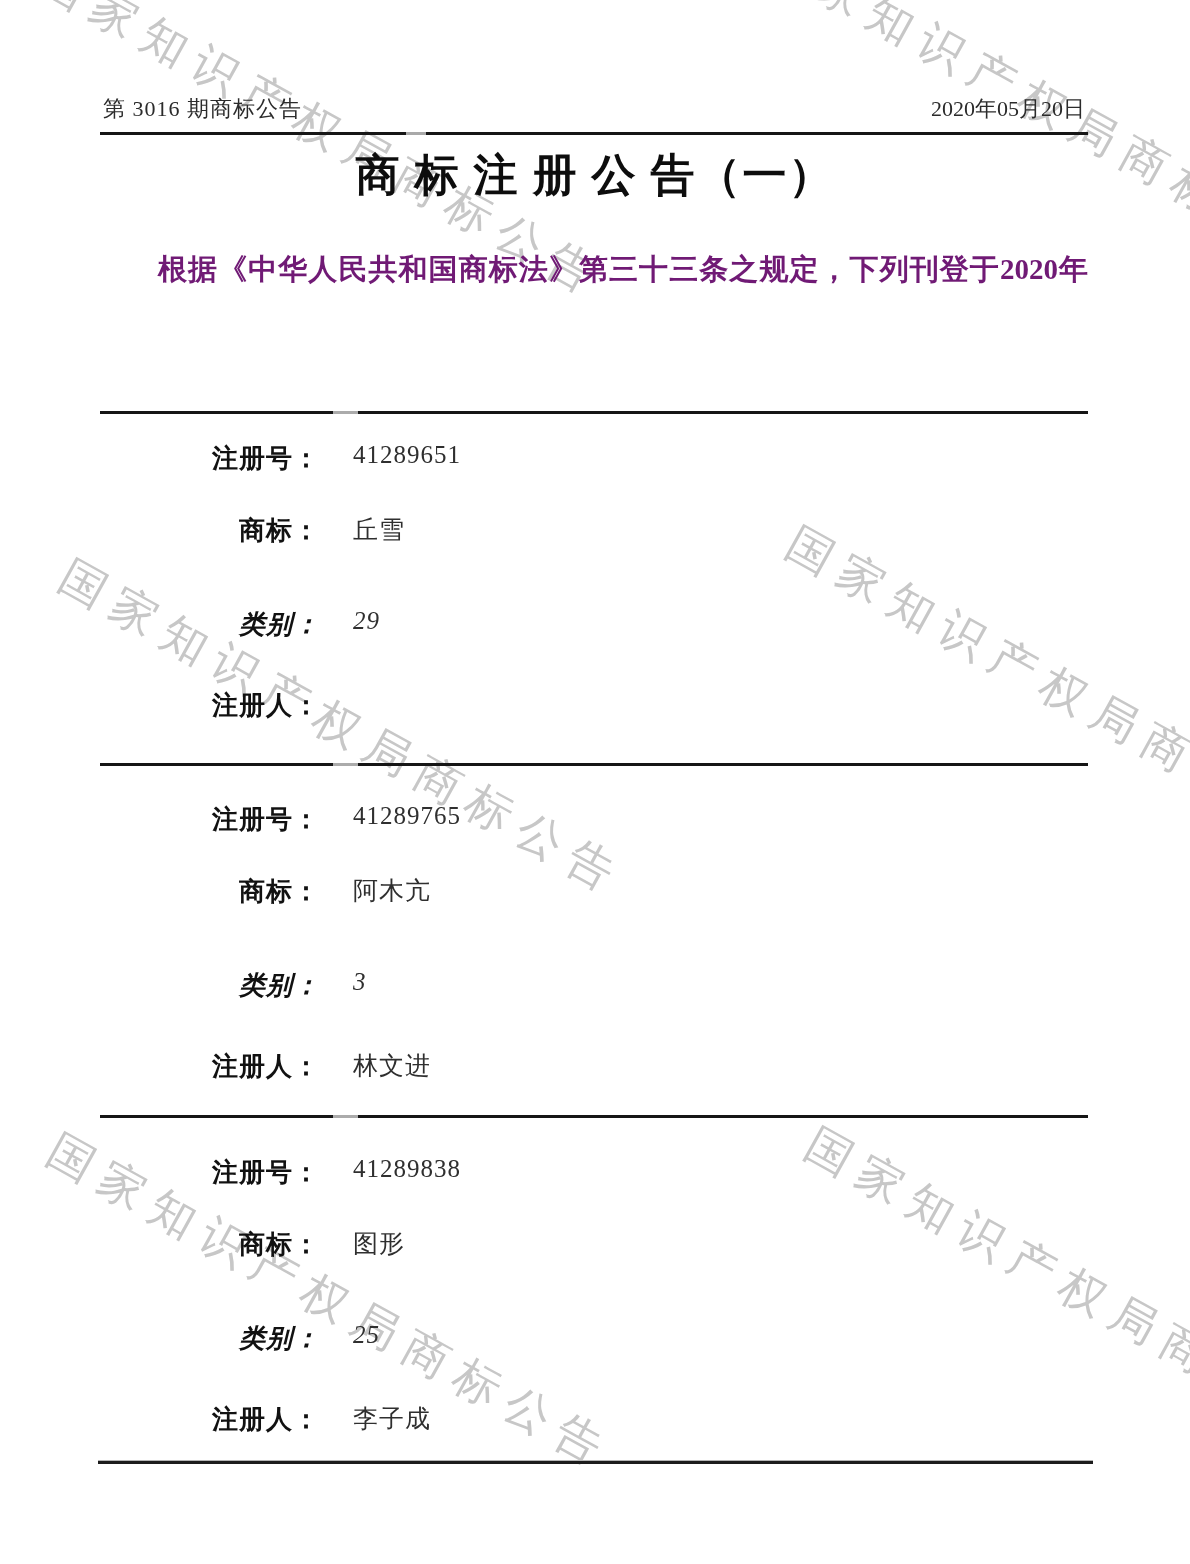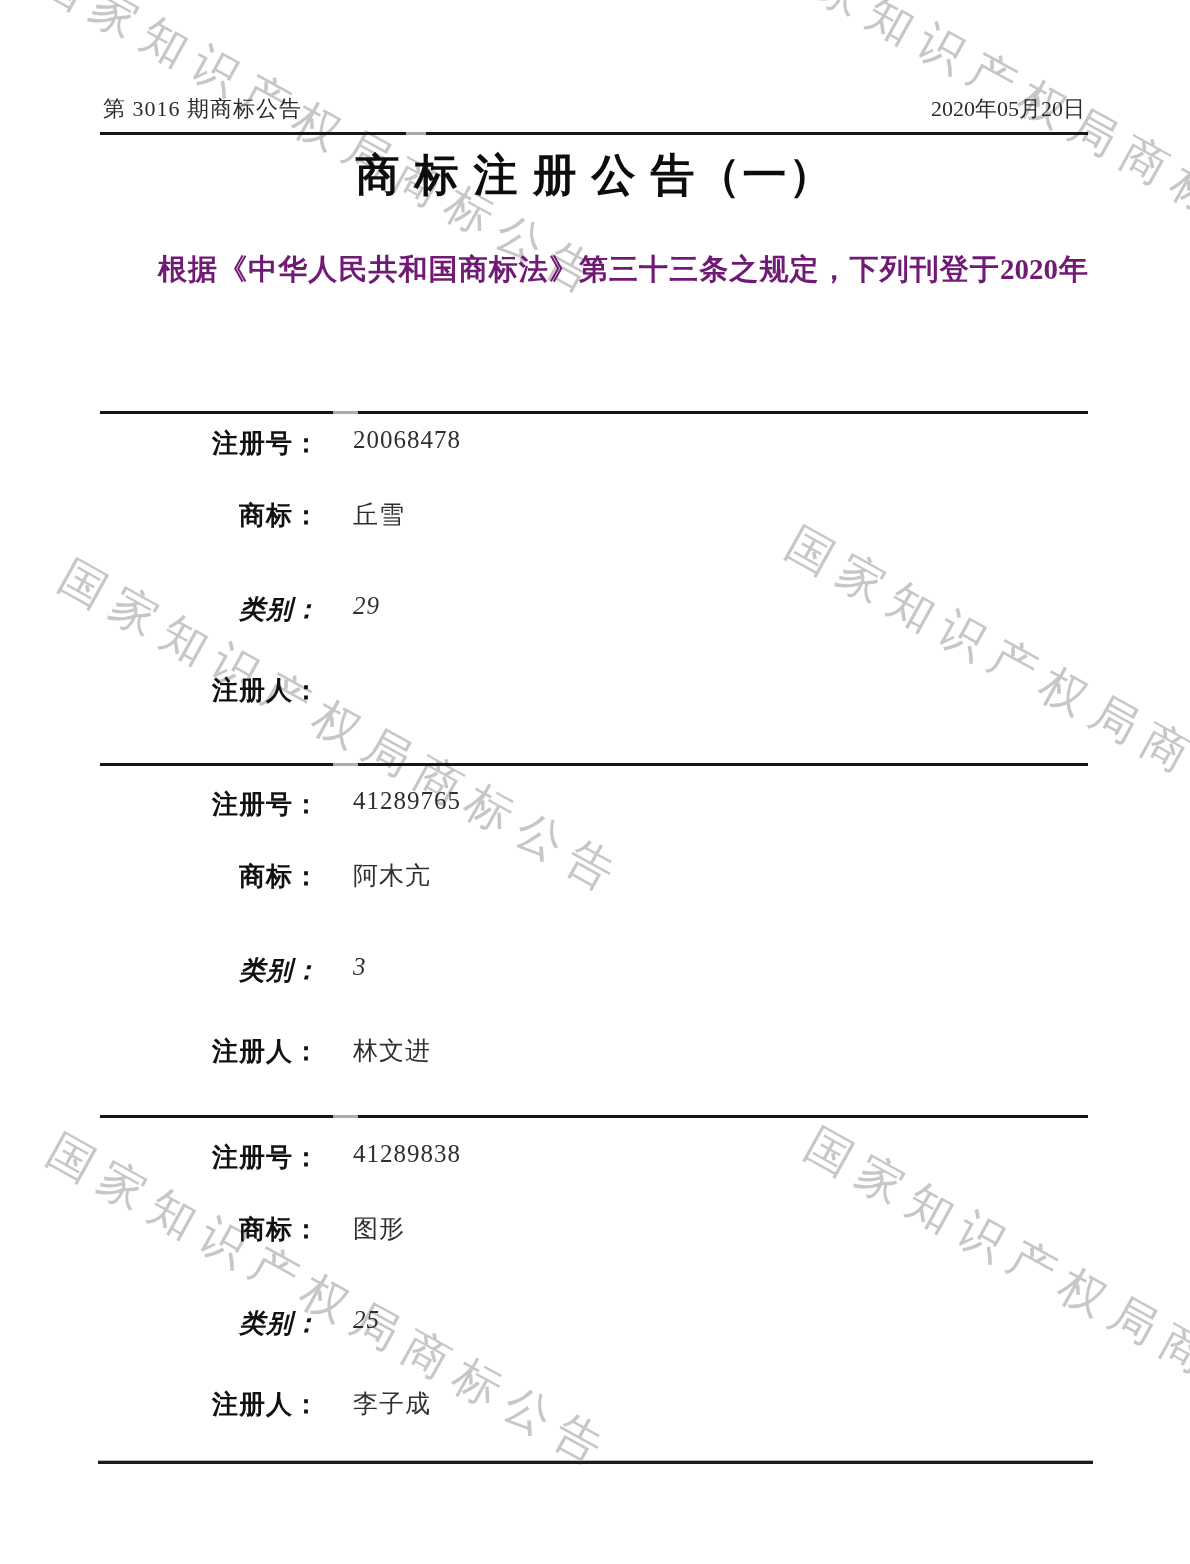--- a/index.html
+++ b/index.html
@@ -79,21 +79,21 @@
     line-height: 47px;
   }
   .intro-line { white-space: nowrap; }
   .intro-just { text-align: justify; text-align-last: justify; }
   .intro-line.indent { padding-left: 58px; }
 
   .entry { position: absolute; left: 0; width: 1190px; }
   .e1 { top: 426px; }
   .e2 { top: 787px; }
   .e3 { top: 1140px; }
-  .row { position: absolute; left: 0; width: 1093px; height: 34px; }
+  .row { position: absolute; left: 0; width: 1093px; height: 34px; margin-top: 15px; }
   .r0 { top: 0px; } .r1 { top: 72px; } .r2 { top: 166px; font-style: italic; } .r3 { top: 247px; }
   .lab {
     position: absolute; left: 100px; width: 220px;
     text-align: right;
     font-size: 26px; font-weight: bold; color: #111;
     letter-spacing: 1px;
   }
   .val {
     position: absolute; left: 353px;
     font-size: 25px; color: #2f2f2f;
@@ -127,21 +127,21 @@
     </div>
 
     <div class="sep sep-1"></div>
     <div class="sep sep-2"></div>
     <div class="sep sep-3"></div>
     <div class="sep-bottom"></div>
 
     <div class="entry e1">
       <div class="row r0">
         <span class="lab">注册号：</span>
-        <span class="val">20068478</span>
+        <span class="val">41289651</span>
       </div>
       <div class="row r1">
         <span class="lab">商标：</span>
         <span class="val">丘雪</span>
       </div>
       <div class="row r2">
         <span class="lab">类别：</span>
         <span class="val">29</span>
       </div>
       <div class="row r3">

